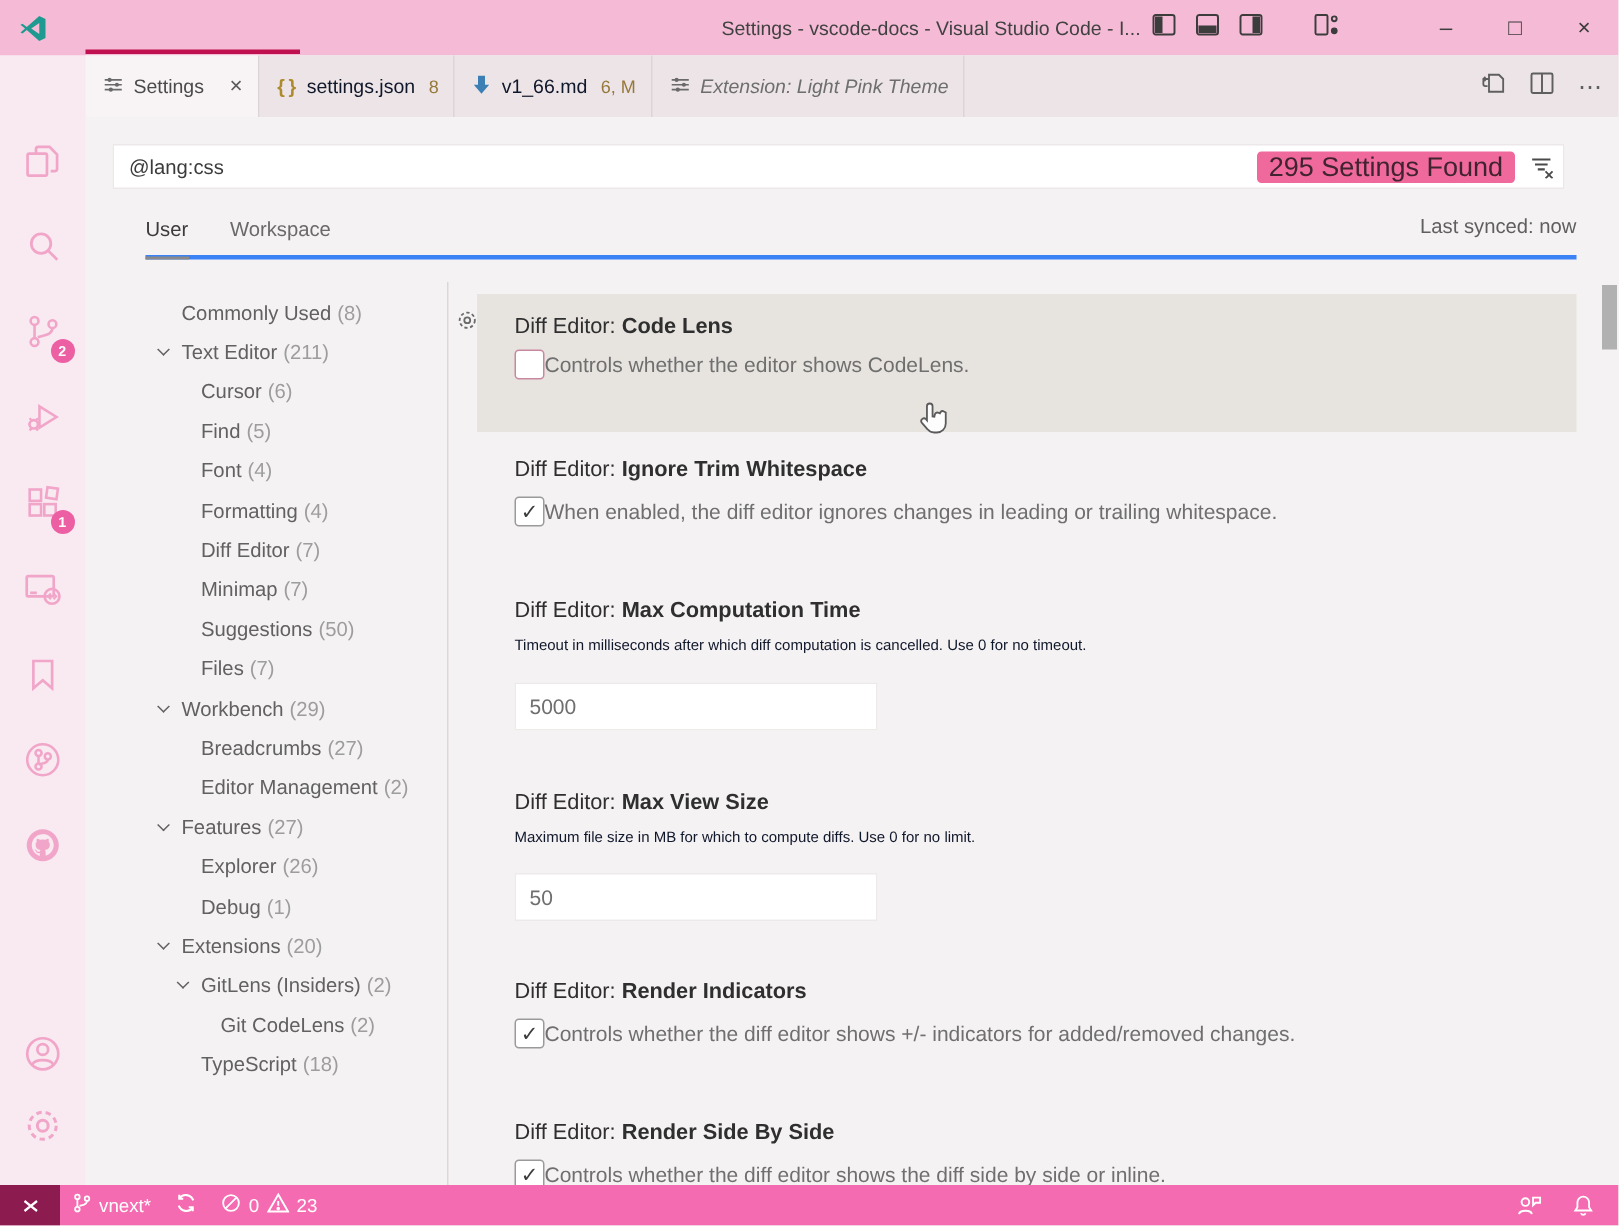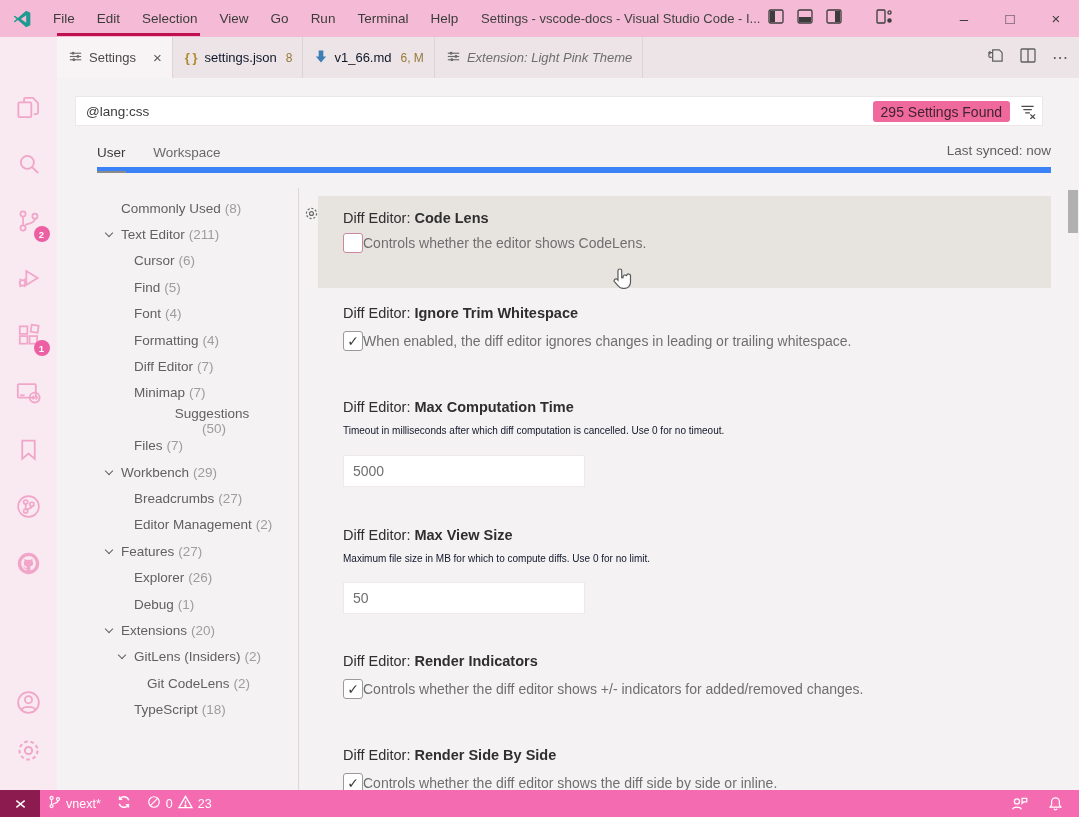--- a/index.html
+++ b/index.html
@@ -33,24 +33,24 @@
   .tab .tab-label.gold { color:#0f172a; }
   .tab .tab-suffix { font-size:12px; color:#96793a; margin-left:2px; }
   .tab .tab-close { margin-left:10px; font-size:15px; color:#5a5a5a; }
   .tab.italic .tab-label { font-style:italic; }
   .tab-actions { position:absolute; right:10px; top:0; height:41px; display:flex; align-items:center; gap:16px; color:#5f5f5f; }
   .tab-actions .ellipsis { font-size:16px; color:#5f5f5f; letter-spacing:1px; }
 
   
   .search-row { position:absolute; left:18px; right:36px; top:59px; height:30px; }
   .search-input { position:relative; width:100%; height:30px; background:#fff; border:1px solid #ece7e8; display:flex; align-items:center; padding:0 10px; font-size:13.5px; color:#3b3b3b; }
-  .search-badge { position:absolute; right:32px; top:4px; height:21px; background:var(--search_badge_bg); color:#41232f; font-size:14px; border-radius:3px; display:flex; align-items:center; padding:0 8px; }
+  .search-badge { position:absolute; right:32px; top:4px; height:21px; background:var(--search_badge_bg); color:#41232f; font-size:18px; border-radius:3px; display:flex; align-items:center; padding:0 8px; }
   .filter-icon { position:absolute; right:6px; top:7px; }
 
-  .scope-row { position:absolute; left:40px; right:28px; top:103px; height:33px; border-bottom:6px solid #3b82f6; font-size:13.5px; color:#6a6a6a; }
+  .scope-row { position:absolute; left:40px; right:28px; top:103px; height:33px; border-bottom:3px solid #3b82f6; font-size:13.5px; color:#6a6a6a; }
   .scope { display:inline-block; margin-right:24px; height:33px; line-height:26px; }
   .scope.active { color:#3c3c3c; border-bottom:2px solid #8a8a8a; }
   .last-synced { position:absolute; right:0; top:3px; font-size:13.5px; color:#5f5f5f; }
 
   .content { position:absolute; left:0; right:0; top:145px; bottom:0; }
 
   .toc { position:absolute; left:33px; top:13px; width:215px; font-size:13.5px; color:#616161; }
   .toc-item { height:26.4px; display:flex; align-items:center; }
   .toc-label { white-space:nowrap; }
   .toc-count { color:#9d9d9d; margin-left:4px; }
@@ -86,30 +86,20 @@
 <body>
 
 <div class="window">
 
   <div class="titlebar">
     <span class="logo">
       <svg viewBox="0 0 24 24" width="20" height="20">
           <path fill="#1e9a91" d="M17 2 L7 10.8 L3.6 8.1 L2 8.9 L5.6 12 L2 15.1 L3.6 15.9 L7 13.2 L17 22 L22 19.6 V4.4 Z M17 7.6 V16.4 L10.6 12 Z"></path>
         </svg>
     </span>
-    <nav class="menus">
-        <span class="menu-item">File</span>
-        <span class="menu-item">Edit</span>
-        <span class="menu-item">Selection</span>
-        <span class="menu-item">View</span>
-        <span class="menu-item">Go</span>
-        <span class="menu-item">Run</span>
-        <span class="menu-item">Terminal</span>
-        <span class="menu-item">Help</span>
-      </nav>
     <div class="win-title">Settings - vscode-docs - Visual Studio Code - I...</div>
     <div class="layout-controls">
       <span><svg width="16" height="15" viewBox="0 0 16 15">
             <rect x="1" y="1" width="14" height="13" rx="1.5" fill="none" stroke="#3c3c3c" stroke-width="1.3"></rect>
             <rect x="2" y="2" width="5" height="11" fill="#3c3c3c"></rect>
           </svg></span>
       <span><svg width="16" height="15" viewBox="0 0 16 15">
             <rect x="1" y="1" width="14" height="13" rx="1.5" fill="none" stroke="#3c3c3c" stroke-width="1.3"></rect>
             <rect x="2" y="8" width="12" height="5" fill="#3c3c3c"></rect>
           </svg></span>
@@ -343,21 +333,21 @@
           <div class="toc-item" style="padding-left: 29px;">
             <span class="chev-space"></span>
             <span class="toc-label">Diff Editor</span>
             <span class="toc-count">(7)</span>
           </div>
           <div class="toc-item" style="padding-left: 29px;">
             <span class="chev-space"></span>
             <span class="toc-label">Minimap</span>
             <span class="toc-count">(7)</span>
           </div>
-          <div class="toc-item" style="padding-left: 29px; flex-direction: column;">
+          <div class="toc-item" style="padding-left: 29px;">
             <span class="chev-space"></span>
             <span class="toc-label">Suggestions</span>
             <span class="toc-count">(50)</span>
           </div>
           <div class="toc-item" style="padding-left: 29px;">
             <span class="chev-space"></span>
             <span class="toc-label">Files</span>
             <span class="toc-count">(7)</span>
           </div>
           <div class="toc-item" style="padding-left: 16px;">

